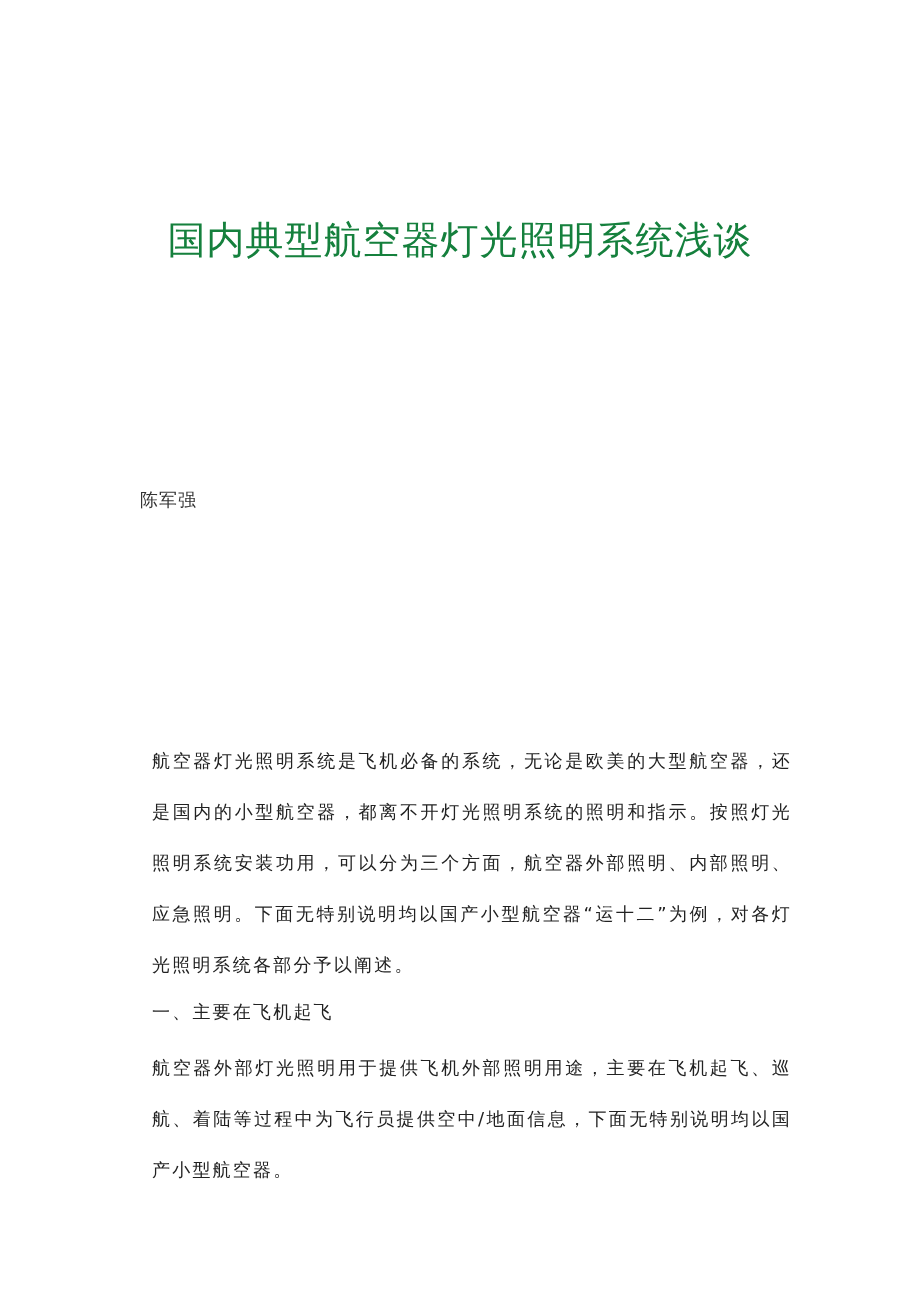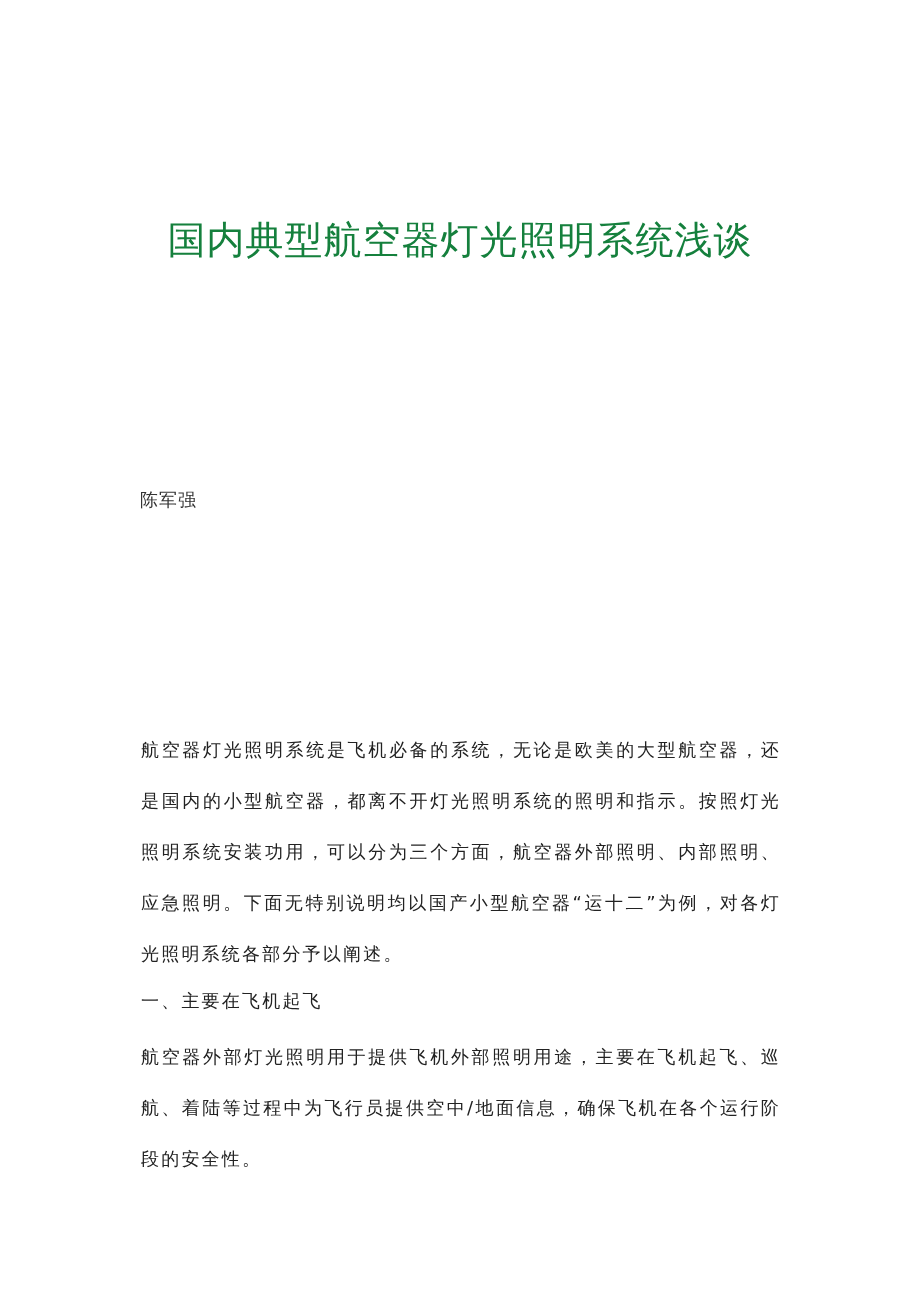--- a/index.html
+++ b/index.html
@@ -41,30 +41,30 @@
     }
     .body-text {
       position: absolute;
       left: 140px;
       width: 640px;
       font-size: 18px;
       line-height: 51px;
       color: #222222;
       letter-spacing: 2.2px;
       text-align: justify;
-      margin: 1px;
+      margin: 12px;
     }
     .para-1 { top: 723px; }
     .heading-1 { top: 974px; }
     .para-2 { top: 1030px; }
   </style>
 </head>
 <body>
 
 <h1 class="page-title">国内典型航空器灯光照明系统浅谈</h1>
 
 <div class="author">陈军强</div>
 
 <p class="body-text para-1">航空器灯光照明系统是飞机必备的系统，无论是欧美的大型航空器，还是国内的小型航空器，都离不开灯光照明系统的照明和指示。按照灯光照明系统安装功用，可以分为三个方面，航空器外部照明、内部照明、应急照明。下面无特别说明均以国产小型航空器“运十二”为例，对各灯光照明系统各部分予以阐述。</p>
 
 <div class="body-text heading-1">一、主要在飞机起飞</div>
 
-<p class="body-text para-2">航空器外部灯光照明用于提供飞机外部照明用途，主要在飞机起飞、巡航、着陆等过程中为飞行员提供空中/地面信息，确保飞机在各个运行阶段的安全性。</p>
+<p class="body-text para-2">航空器外部灯光照明用于提供飞机外部照明用途，主要在飞机起飞、巡航、着陆等过程中为飞行员提供空中/地面信息，下面无特别说明均以国产小型航空器。</p>
 
 </body></html>

